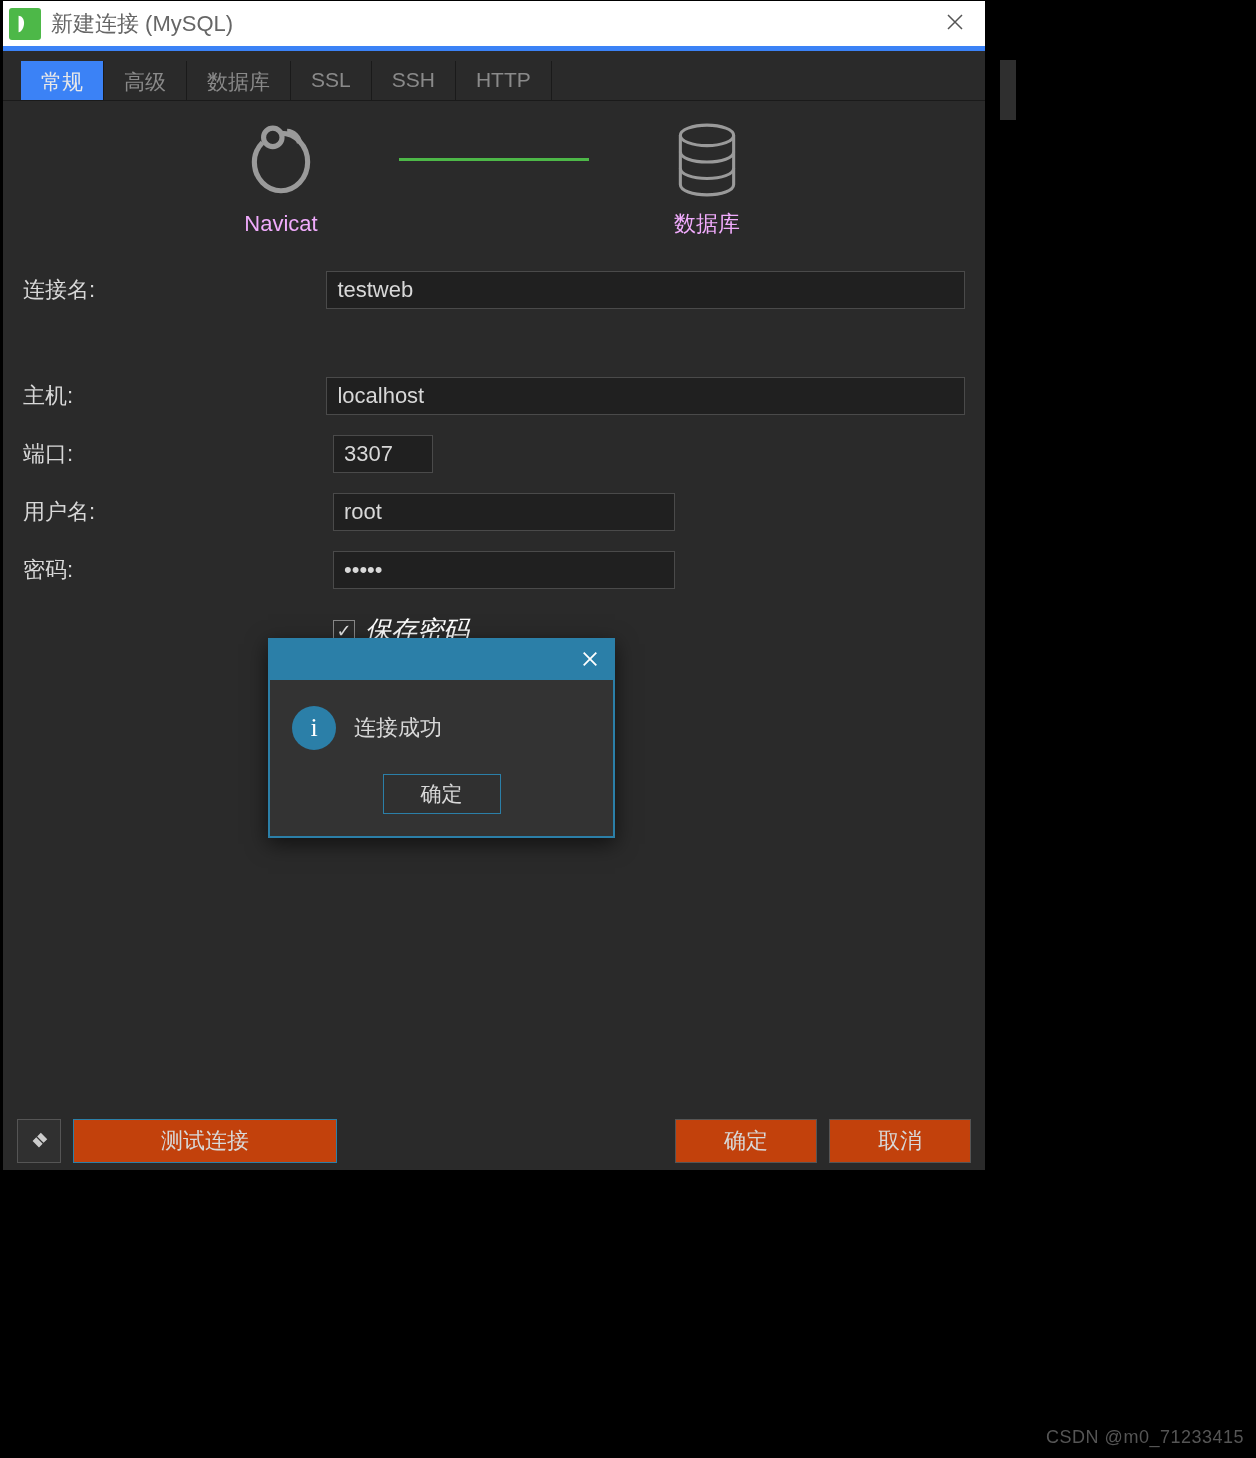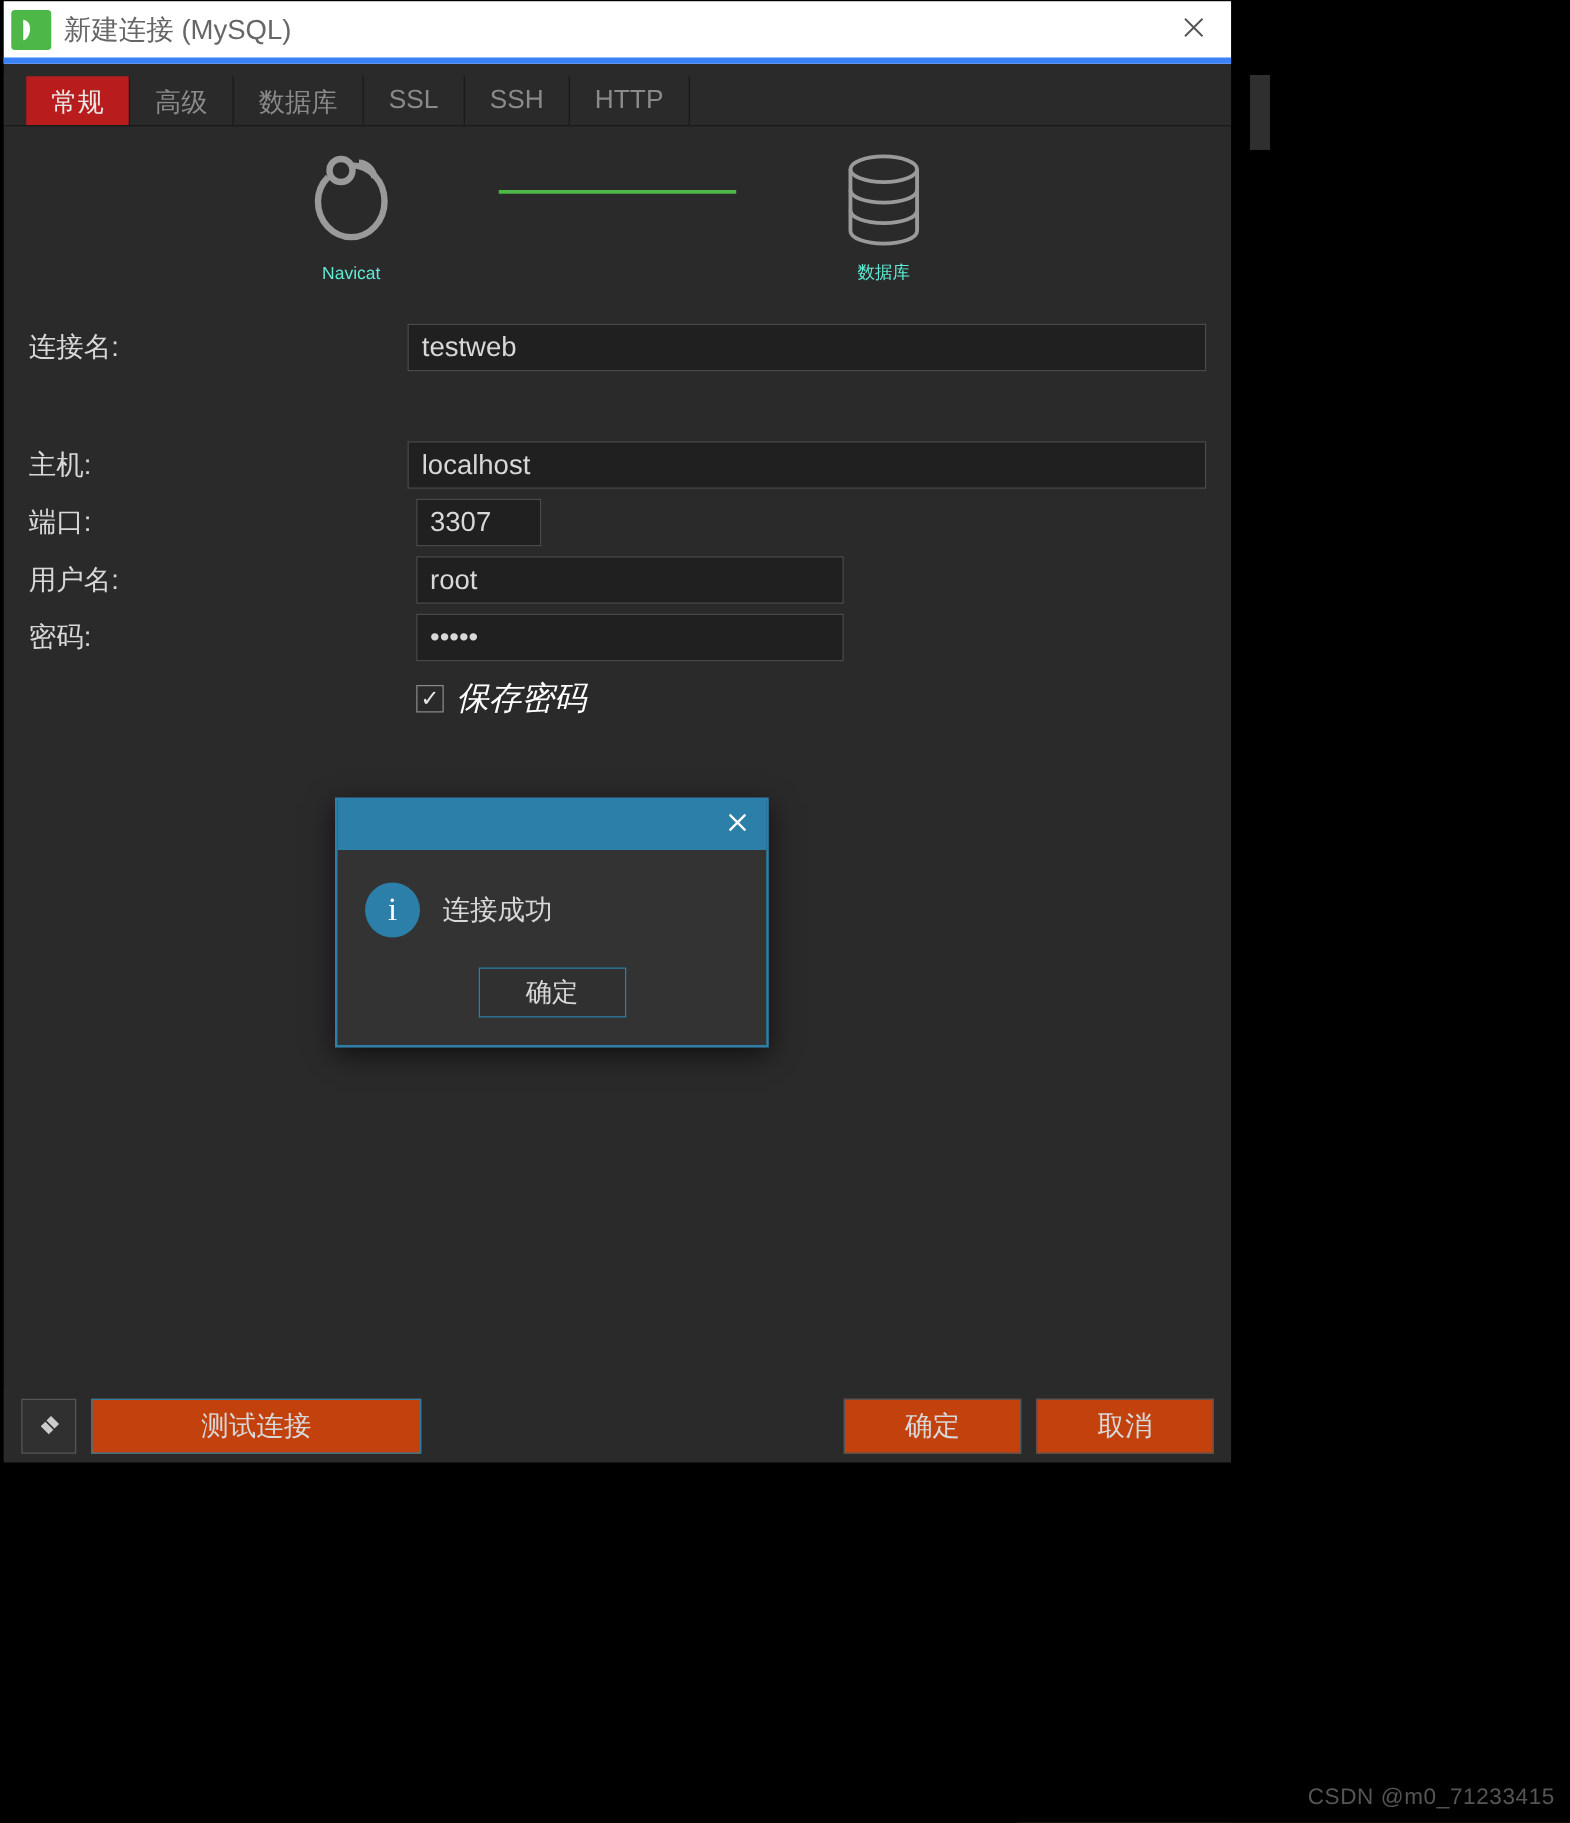--- a/index.html
+++ b/index.html
@@ -39,31 +39,31 @@
       background: #2a2a2a;
       border-bottom: 1px solid #1a1a1a;
       padding-left: 18px; margin-top: 10px;
     }
     .tab {
       padding: 7px 20px 0 20px;
       color: #8a8a8a; font-size: 21px;
       cursor: pointer;
       border-right: 1px solid #1a1a1a;
     }
-    .tab.active { color: #e8e8e8; background: #b91c1c; }
+    .tab.active { color: #e8e8e8; background: #3b82f6; }
     .content { flex: 1; padding: 10px 20px 0 20px; position: relative; }
     .diagram {
       display: flex; align-items: center; justify-content: center;
       gap: 0; margin-top: 8px; margin-bottom: 28px;
     }
     .dia-col { display: flex; flex-direction: column; align-items: center; width: 200px; }
     .dia-svg { height: 82px; }
-    .dia-label { color: #5eead4; font-size: 14px; margin-top: 8px; }
+    .dia-label { color: #f0abfc; font-size: 22px; margin-top: 8px; }
     .dia-line { width: 190px; height: 3px; background: #4db848; margin: 0 18px 40px 18px; }
-    .form { display: flex; flex-direction: column; gap: 0; }
+    .form { display: flex; flex-direction: column; gap: 12px; }
     .row { display: flex; align-items: center; min-height: 46px; }
     .row.gap-after { margin-bottom: 48px; }
     .label { width: 310px; color: #d8d8d8; font-size: 22px; }
     .text-input {
       background: #202020; color: #d8d8d8;
       border: 1px solid #4a4a4a;
       font-size: 22px; padding: 4px 10px; height: 38px;
       outline: none;
     }
     .w-full { width: 652px; }

